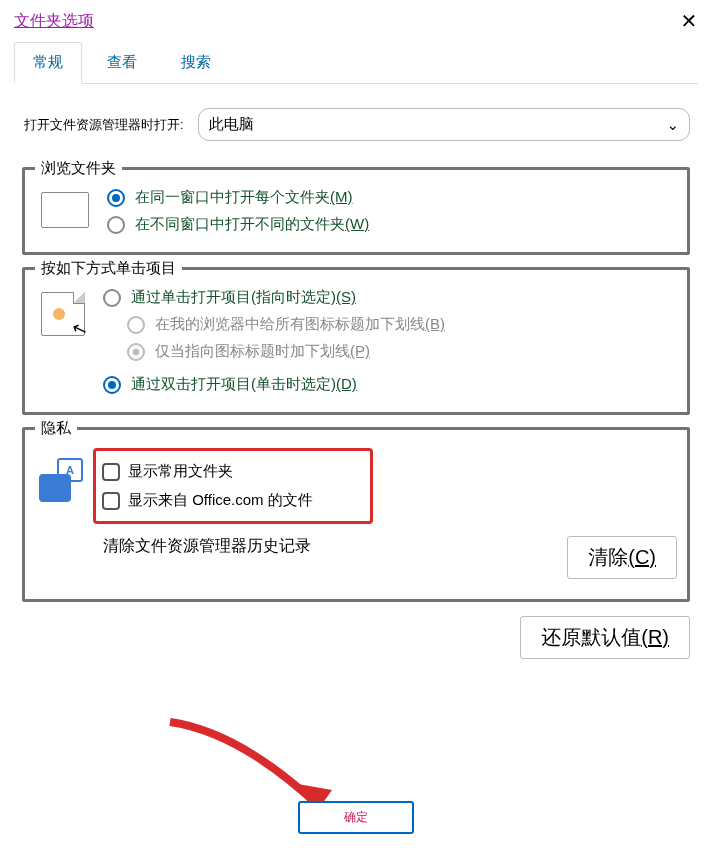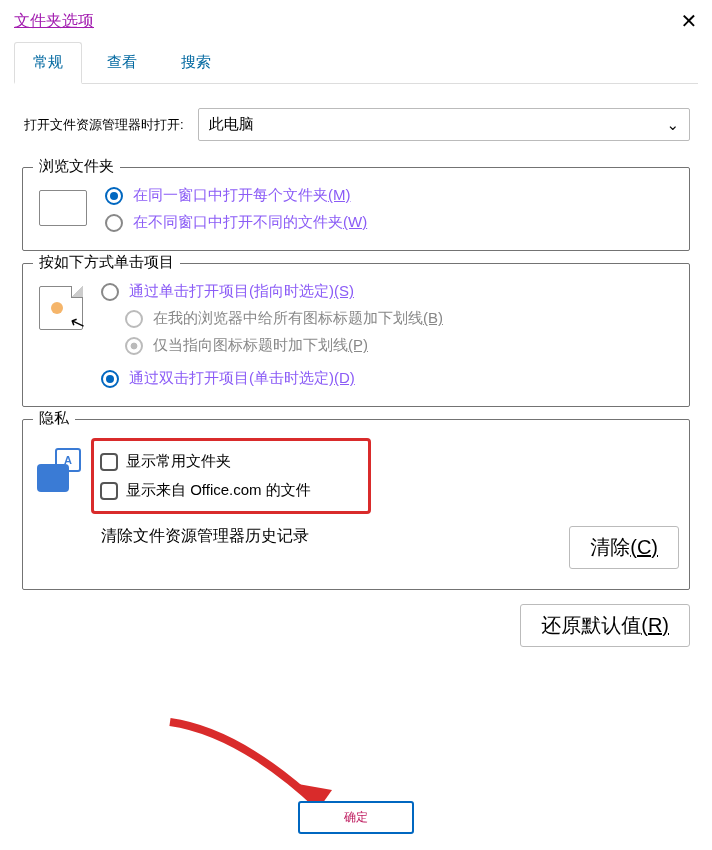--- a/index.html
+++ b/index.html
@@ -13,34 +13,34 @@
   
   .tabs { display: flex; gap: 6px; padding: 0 14px; position: relative; }
   .tabs::after { content: ""; position: absolute; left: 14px; right: 14px; bottom: 0; height: 1px; background: #ddd; z-index: 0; }
   .tab { padding: 10px 18px; font-size: 15px; color: #0369a1; border: 1px solid transparent; position: relative; z-index: 1; cursor: pointer; }
   .tab.active { border-color: #ddd; border-bottom: 2px solid #fff; background: #fff; border-radius: 3px 3px 0 0; }
   .content { padding: 6px 18px 0; }
 
   
   .row-open { display: flex; align-items: center; gap: 14px; padding: 18px 4px 14px 6px; }
   .label-left { font-size: 13px; color: #000; }
-  .select-wrap { flex: 1; display: flex; align-items: center; justify-content: space-between; border: 1px solid #bbb; border-radius: 2px; padding: 6px 10px; font-size: 15px; cursor: pointer; background: #fff; }
+  .select-wrap { flex: 1; display: flex; align-items: center; justify-content: space-between; border: 1px solid #bbb; border-radius: 11px; padding: 6px 10px; font-size: 15px; cursor: pointer; background: #fff; }
 
   
-  .groupbox { position: relative; border: 1px solid #737373; border-radius: 2px; margin: 12px 4px 0; padding: 18px 10px 18px 10px; }
+  .groupbox { position: relative; border: 3px solid #737373; border-radius: 2px; margin: 12px 4px 0; padding: 18px 10px 18px 10px; }
   .groupbox > .gb-title { position: absolute; top: -11px; left: 10px; background: #fff; padding: 0 6px; font-size: 15px; color: #000; }
 
   .gb-body { display: flex; gap: 18px; align-items: flex-start; padding-left: 6px; }
 
   
   .browse-icon { width: 48px; height: 36px; border: 1px solid #888; border-radius: 2px; margin-top: 4px; }
 
   
   .radio-col { display: flex; flex-direction: column; gap: 8px; }
-  .radio-row { display: flex; align-items: center; gap: 10px; font-size: 15px; color: #8b5cf6; cursor: pointer; }
+  .radio-row { display: flex; align-items: center; gap: 10px; font-size: 15px; color: #14532d; cursor: pointer; }
   .radio-row.indent1 { margin-left: 24px; }
   .radio-row.disabled { color: #888; cursor: default; }
 
   .radio { width: 18px; height: 18px; border: 2px solid #888; border-radius: 50%; display: flex; align-items: center; justify-content: center; flex-shrink: 0; }
   .radio.selected { border-color: #0067c0; }
   .radio.selected::after { content: ""; width: 8px; height: 8px; background: #0067c0; border-radius: 50%; }
   .radio.disabled { border-color: #bbb; }
   .radio.disabled-sel { border-color: #bbb; background: radial-gradient(circle, #bbb 0 35%, #fff 36% 100%); }
 
   .underline-key { text-decoration: underline; }

